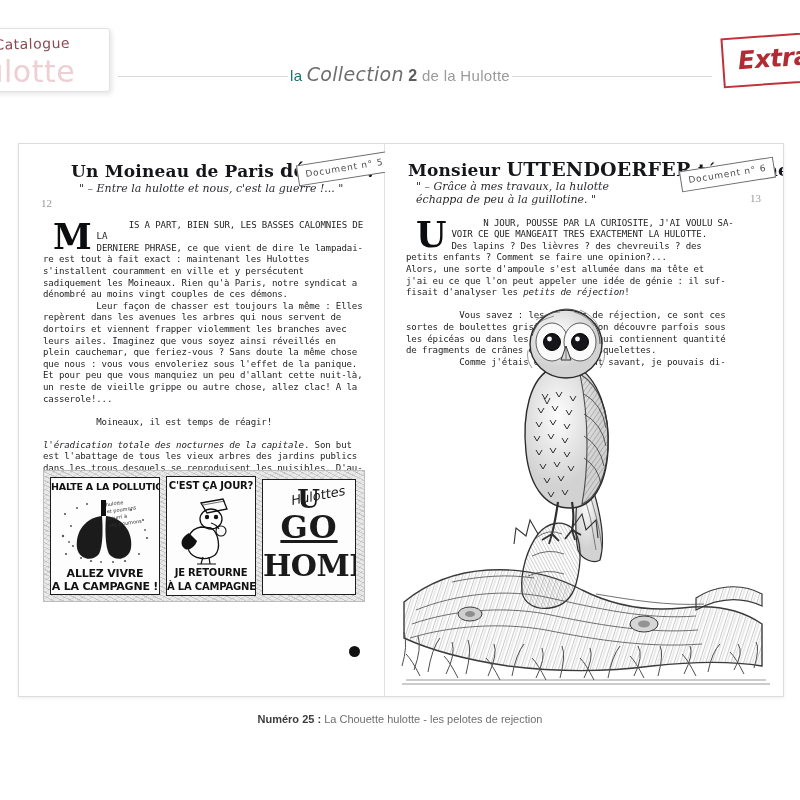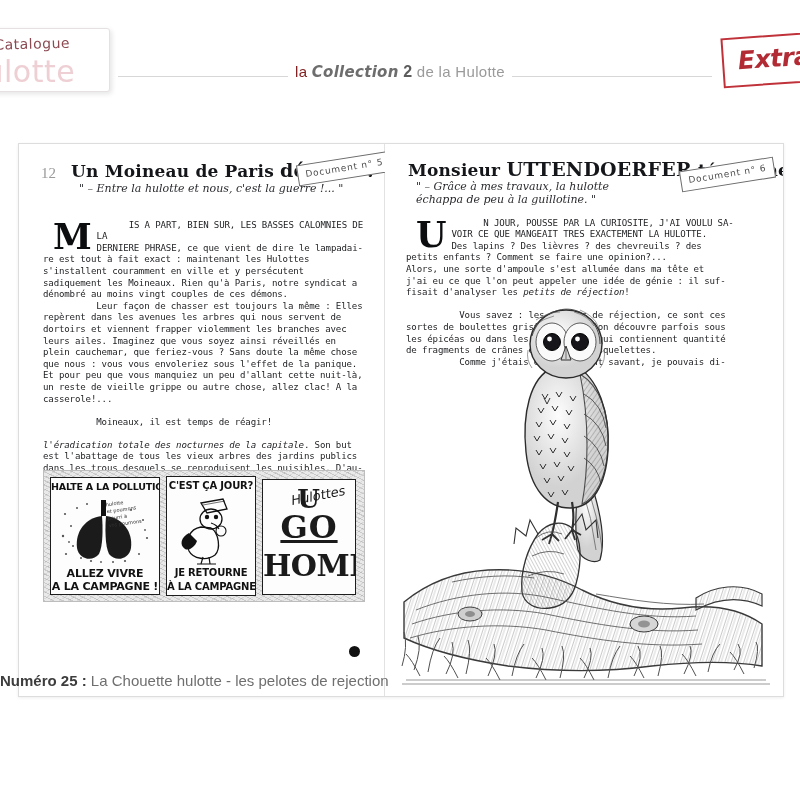--- a/index.html
+++ b/index.html
@@ -38,31 +38,30 @@
     top: 63px; left: 288px;
     width: 224px;
     text-align: center;
     font-size: 15px;
     color: #a8a8a8;
     white-space: nowrap;
     letter-spacing: .3px;
   }
   .header-title .ht-strong {
     color: #6d6d6d;
-    font-size: 15px;
+    font-size: 19px;
     font-style: italic;
     font-family: "DejaVu Sans", sans-serif;
-    font-weight: bold;
   }
   .header-title .ht-num {
     color: #5c5c5c;
     font-size: 16px;
     font-weight: bold;
   }
-  .header-title .ht-soft { color: #7f1d1d; }
+  .header-title .ht-soft { color: #0f766e; }
   .header-title .ht-mid  { color: #9a9a9a; }
 
   
   .logo-card {
     position: absolute;
     top: 28px; left: -44px;
     width: 152px; height: 62px;
     background: #fff;
     border: 1px solid #e6e1e1;
     border-radius: 3px;
@@ -129,23 +128,24 @@
     position: absolute;
     top: 0;
     height: 552px;
     overflow: hidden;
   }
   .page-left  { left: 0;    width: 366px; }
   .page-right { left: 367px; width: 397px; }
 
   .folio {
     position: absolute;
-    font-size: 15px;
+    font-size: 11px;
     color: #9a9a9a;
     font-family: "Liberation Serif", serif;
+    margin-top: 32px;
   }
   .folio-left  { top: 21px; left: 22px; }
   .folio-right { top: 16px; left: 364px; }
 
   
   .headline {
     position: absolute;
     font-family: "DejaVu Serif", serif;
     font-weight: bold;
     color: #15161a;
@@ -314,24 +314,24 @@
   .owl-plate {
     position: absolute;
     top: 150px; left: 10px;
     width: 380px; height: 400px;
     overflow: hidden;
   }
 
   
   .caption {
     position: absolute;
-    top: 672px; left: 0;
+    top: 713px; left: 0;
     width: 800px;
-    text-align: left;
-    font-size: 15px;
+    text-align: center;
+    font-size: 11px;
     color: #6f6f6f;
     white-space: nowrap;
   }
   .caption b { color: #3d3d3d; }
 </style>
 </head>
 <body>
 
 <div class="header-band">
 

